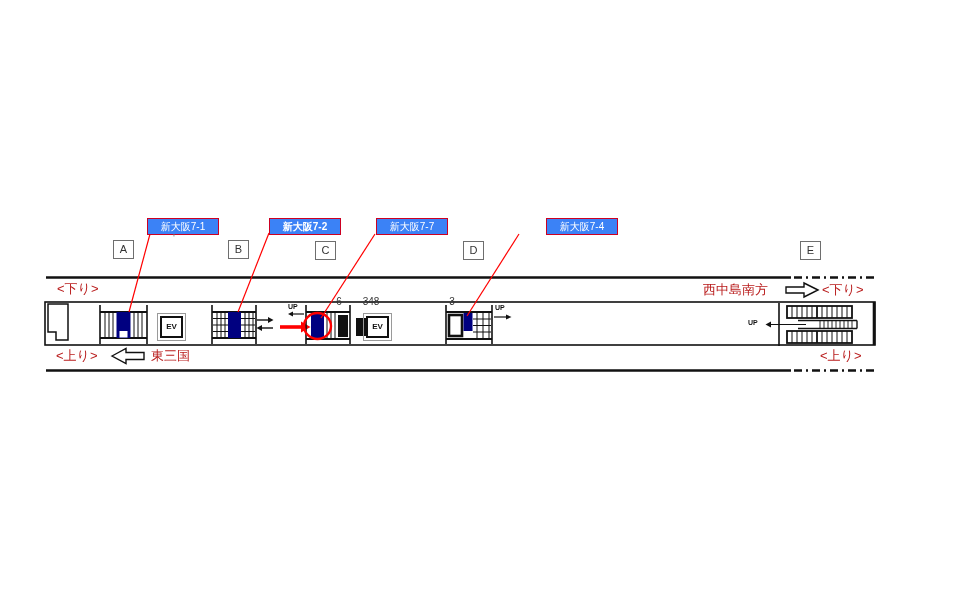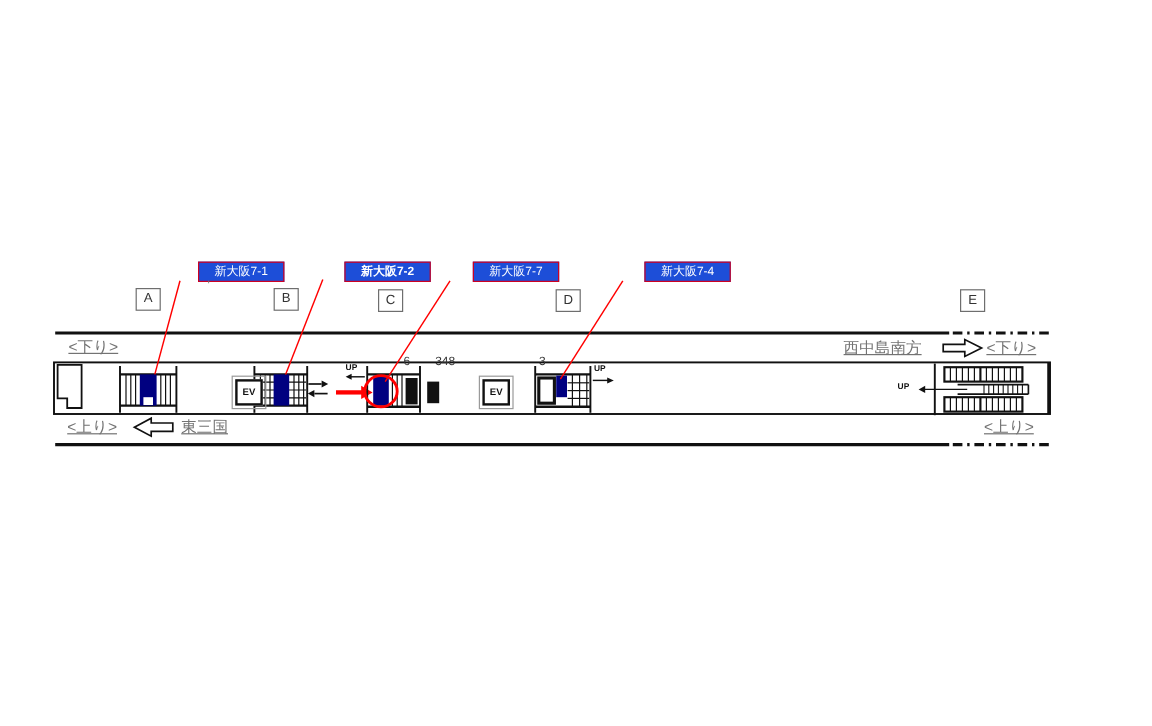--- a/index.html
+++ b/index.html
@@ -1,30 +1,30 @@
 <!DOCTYPE html>
 <html><head>
 <meta charset="utf-8">
 <style>
   html,body{margin:0;padding:0;background:#fff;}
   .canvas{position:relative;width:960px;height:605px;background:#ffffff;overflow:hidden;
           font-family:"Liberation Sans","DejaVu Sans",sans-serif;}
   .abs{position:absolute;}
   svg{position:absolute;left:0;top:0;}
-  .jp{font-size:13px;color:#737373;white-space:nowrap;line-height:1;text-decoration:underline;}
-  .plabel{position:absolute;width:70px;height:15px;background:#1d4ed8;border:1.5px solid #cc0022;
+  .jp{font-size:13px;color:#b91c1c;white-space:nowrap;line-height:1;}
+  .plabel{position:absolute;width:70px;height:15px;background:#3b82f6;border:1.5px solid #cc0022;
           color:#fff;font-size:10px;display:flex;align-items:center;justify-content:center;
-          white-space:nowrap;line-height:1;margin-left:18px;}
+          white-space:nowrap;line-height:1;}
   .marker{position:absolute;width:19px;height:17px;border:1.5px solid #6e6e6e;background:#fff;
           color:#333;font-size:11px;display:flex;align-items:center;justify-content:center;line-height:1;}
   .num{position:absolute;font-size:10px;color:#333;line-height:1;text-align:center;}
   .up{position:absolute;font-size:7px;font-weight:bold;color:#111;line-height:1;}
   .ev{position:absolute;width:19px;height:18px;border:2px solid #111;background:#fff;color:#111;
       font-size:8px;font-weight:bold;display:flex;align-items:center;justify-content:center;
-      outline:1px solid #9a9a9a;outline-offset:2px;line-height:1;margin-left:36px;}
+      outline:1px solid #9a9a9a;outline-offset:2px;line-height:1;}
   .tick{position:absolute;font-size:10px;color:#777;line-height:1;}
 </style>
 </head>
 <body>
 
 <div class="canvas">
 
   <svg width="960" height="605" viewBox="0 0 960 605">
 
     <g stroke="#111" stroke-width="2.6">
@@ -181,21 +181,21 @@
       <line x1="519" y1="234" x2="467" y2="316"></line>
     </g>
 
     <polygon points="112,356 126,348.5 126,352.5 144,352.5 144,359.5 126,359.5 126,363.5" fill="#fff" stroke="#111" stroke-width="1.4"></polygon>
     <polygon points="818,290 804,283 804,287 786,287 786,293 804,293 804,297" fill="#fff" stroke="#111" stroke-width="1.4"></polygon>
   </svg>
 
   <div class="plabel" style="left:147px;top:218px;">新大阪7-1</div>
   <div class="plabel" style="left:269px;top:218px;font-weight:bold;">新大阪7-2</div>
   <div class="plabel" style="left:376px;top:218px;">新大阪7-7</div>
-  <div class="plabel" style="left:519px;top:218px;">新大阪7-4</div>
+  <div class="plabel" style="left:546px;top:218px;">新大阪7-4</div>
 
   <div class="tick" style="left:173px;top:234px;">'</div>
 
   <div class="marker" style="left:113px;top:240px;">A</div>
   <div class="marker" style="left:228px;top:240px;">B</div>
   <div class="marker" style="left:315px;top:241px;">C</div>
   <div class="marker" style="left:463px;top:241px;">D</div>
   <div class="marker" style="left:800px;top:241px;">E</div>
 
   <div class="jp abs" style="left:57px;top:282px;">&lt;下り&gt;</div>

